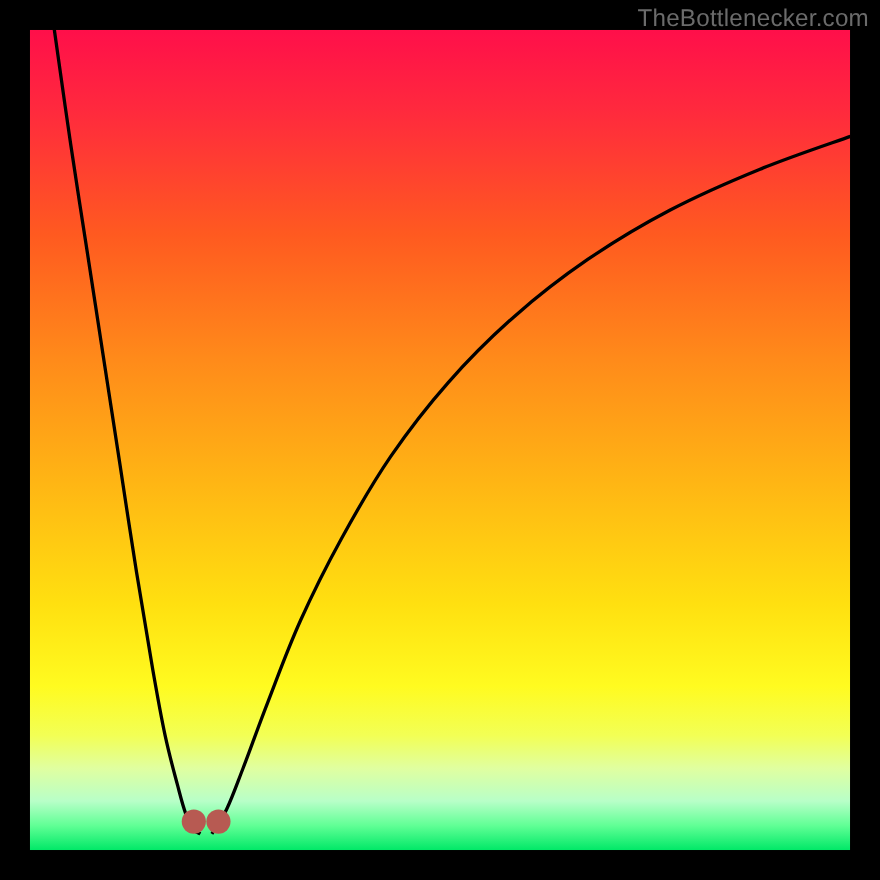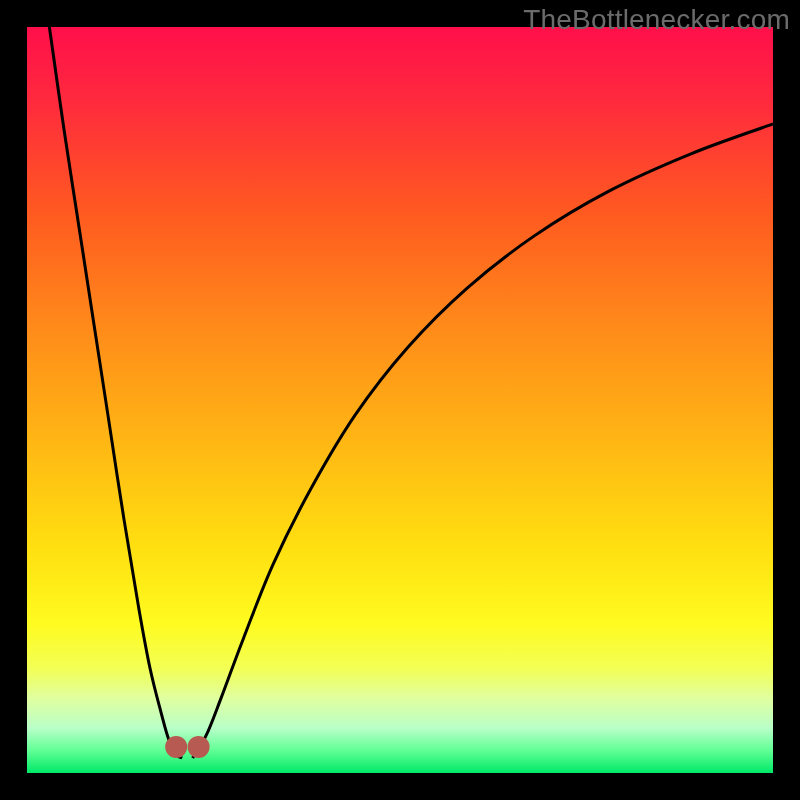--- a/index.html
+++ b/index.html
@@ -27,21 +27,21 @@
   .plot svg {
     display: block;
     width: 100%;
     height: 100%;
   }
   .watermark {
     position: absolute;
     top: 4px;
     right: 10px;
     color: #6b6b6b;
-    font-size: 28px;
+    font-size: 22px;
     letter-spacing: 0.2px;
     user-select: none;
     pointer-events: none;
   }
 </style>
 </head>
 <body>
 
 <div class="frame">
 

